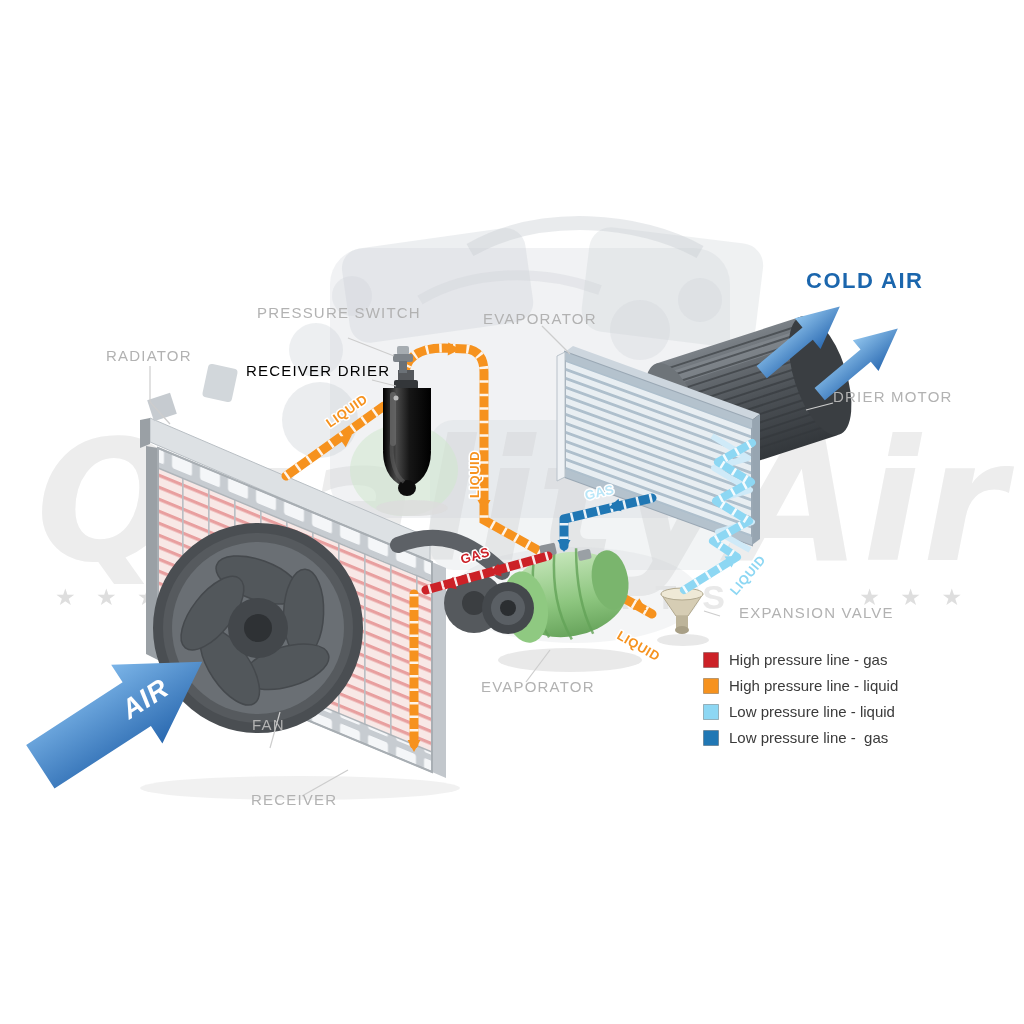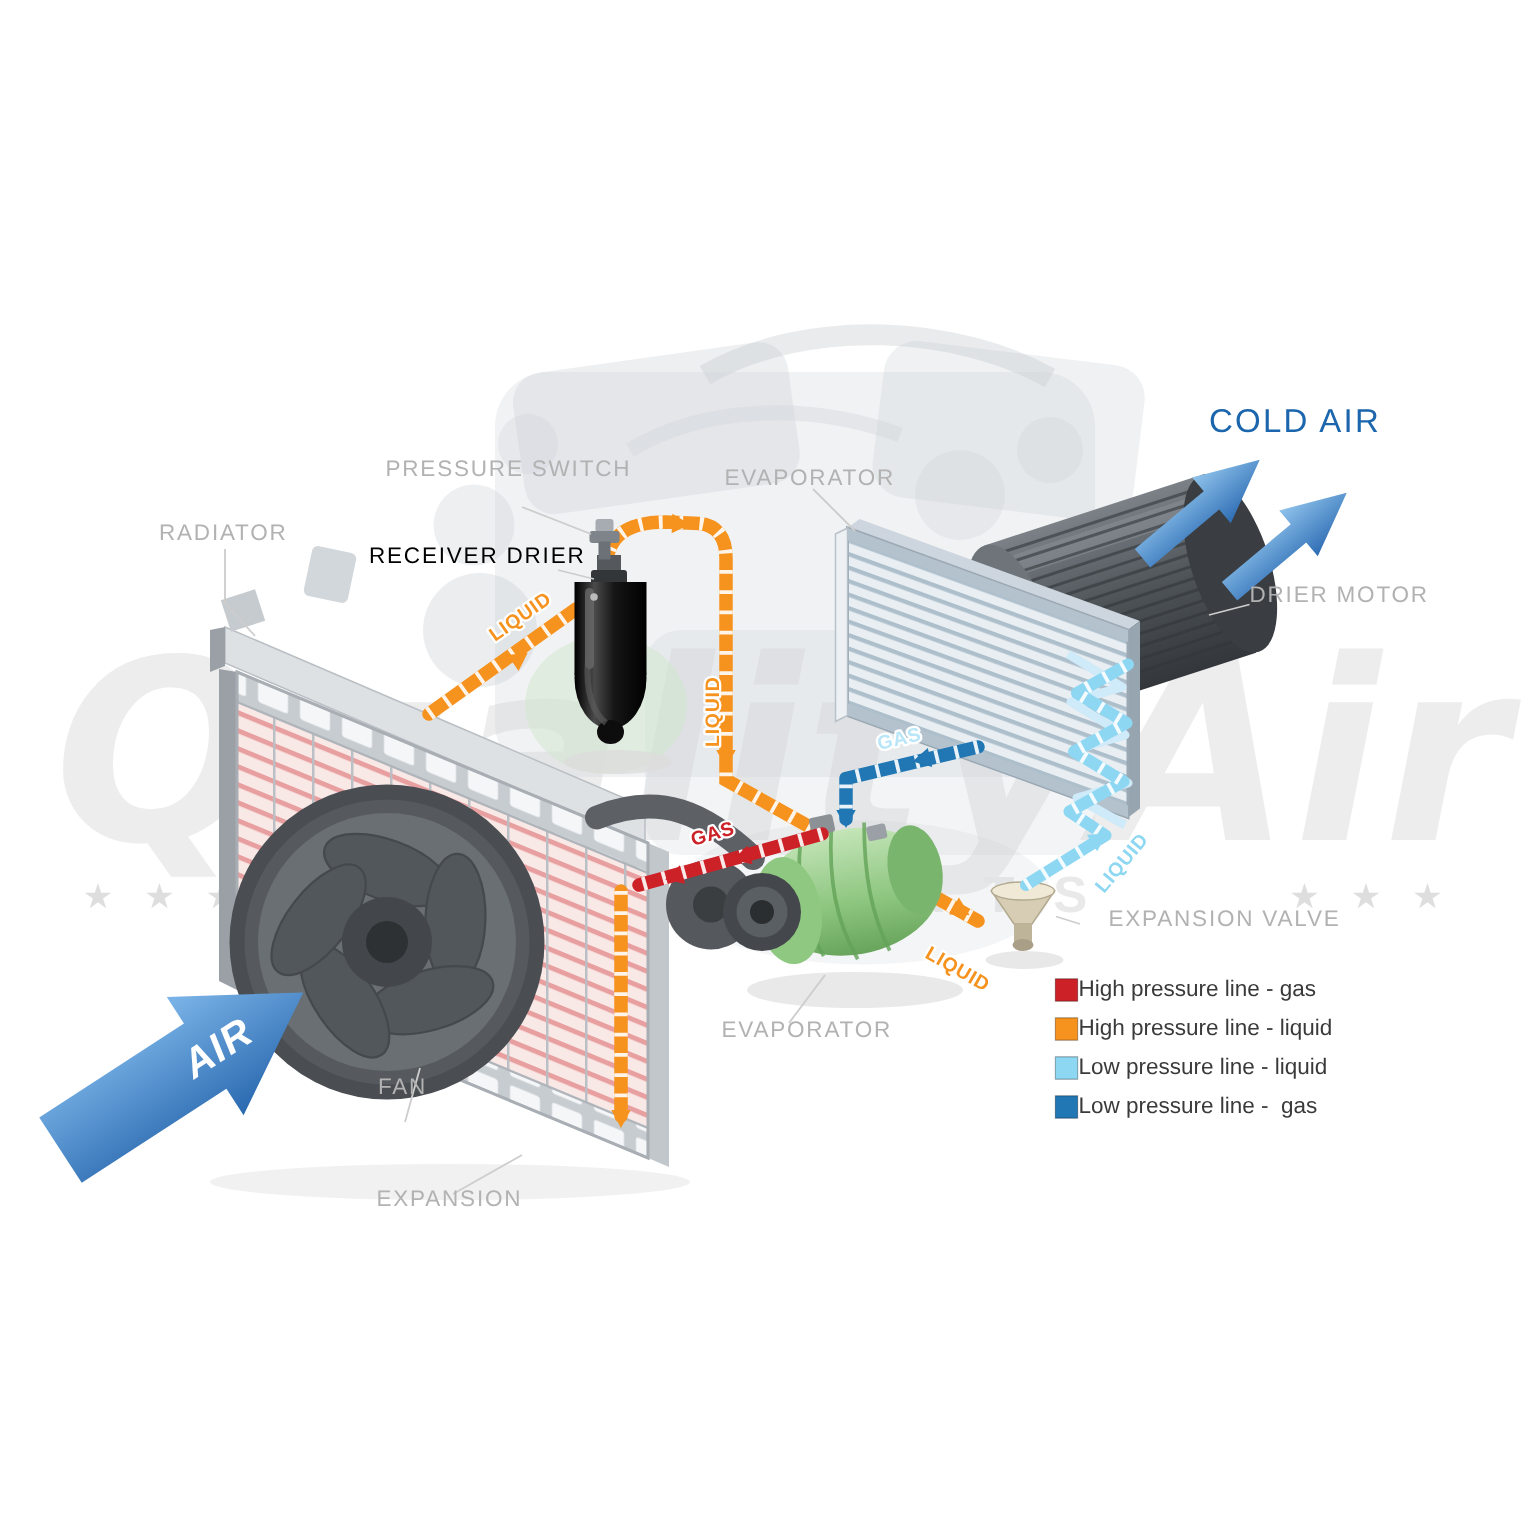--- a/index.html
+++ b/index.html
@@ -6,23 +6,23 @@
   body{width:1024px;height:1024px;background:#fff;font-family:"Liberation Sans",sans-serif;overflow:hidden}
   .stage{position:relative;width:1024px;height:1024px}
   .watermark{position:absolute;inset:0;z-index:0;user-select:none;pointer-events:none}
   .wm-main{position:absolute;left:36px;top:404px;font-family:"DejaVu Sans",sans-serif;font-style:italic;font-weight:900;font-size:168px;color:#ededed;letter-spacing:2px;white-space:nowrap}
   .wm-row{position:absolute;left:55px;right:55px;top:578px;display:flex;align-items:center;justify-content:space-between}
   .wm-sub{font-weight:700;font-size:34px;letter-spacing:26px;color:#e9e9e9;white-space:nowrap}
   .wm-stars{font-size:23px;letter-spacing:7px;color:#dedede;white-space:nowrap}
   svg.scene{position:absolute;inset:0;z-index:1}
   .lbl{position:absolute;z-index:2;font-size:15px;letter-spacing:1.2px;color:#b2b2b2;white-space:nowrap}
   .lbl-dark{color:#000000}
-  .cold-air{position:absolute;left:806px;top:268px;z-index:2;font-size:22px;font-weight:400;color:#1b66ad;letter-spacing:1.5px;white-space:nowrap}
+  .cold-air{position:absolute;left:806px;top:268px;z-index:2;font-size:22px;font-weight:700;color:#1b66ad;letter-spacing:1.5px;white-space:nowrap}
   .legend{position:absolute;left:703px;top:651px;z-index:2;display:flex;flex-direction:column;gap:9px}
-  .legend-row{display:flex;align-items:center;font-size:15px;color:#3a3a3a;white-space:pre}
+  .legend-row{display:flex;align-items:center;gap:10px;font-size:15px;color:#3a3a3a;white-space:pre}
   .swatch{flex:0 0 auto;display:block}
   .flow{font-family:"Liberation Sans",sans-serif;font-weight:700;font-size:13px;letter-spacing:.5px;paint-order:stroke;stroke:#ffffff;stroke-width:3px;stroke-linejoin:round}
   .air-text{font-family:"Liberation Sans",sans-serif;font-style:italic;font-weight:900;font-size:27px;fill:#ffffff;letter-spacing:1px}
   .leader{stroke:#cdcdcd;stroke-width:1.2;fill:none}
   .tick{stroke:#ffffff;fill:none;stroke-width:9;stroke-dasharray:2.5 11;opacity:.9}
   .tick-thin{stroke:#ffffff;fill:none;stroke-width:8;stroke-dasharray:2.5 11;opacity:.9}
 </style>
 </head>
 <body>
 
@@ -269,21 +269,21 @@
   </svg>
 
   <div class="lbl" style="left:106px;top:347px">RADIATOR</div>
   <div class="lbl" style="left:257px;top:304px">PRESSURE SWITCH</div>
   <div class="lbl lbl-dark" style="left:246px;top:362px">RECEIVER DRIER</div>
   <div class="lbl" style="left:483px;top:310px">EVAPORATOR</div>
   <div class="lbl" style="left:833px;top:388px">DRIER MOTOR</div>
   <div class="lbl" style="left:739px;top:604px">EXPANSION VALVE</div>
   <div class="lbl" style="left:481px;top:678px">EVAPORATOR</div>
   <div class="lbl" style="left:252px;top:716px">FAN</div>
-  <div class="lbl" style="left:251px;top:791px">EXPANSION</div>
+  <div class="lbl" style="left:251px;top:791px">RECEIVER</div>
 
   <div class="cold-air">COLD AIR</div>
 
   <div class="legend">
     <div class="legend-row">
       <svg class="swatch" width="16" height="16">
           <rect x=".5" y=".5" width="15" height="15" stroke="#00000040" fill="#cc2127"></rect>
         </svg>
       <span>High pressure line - gas</span>
     </div>

